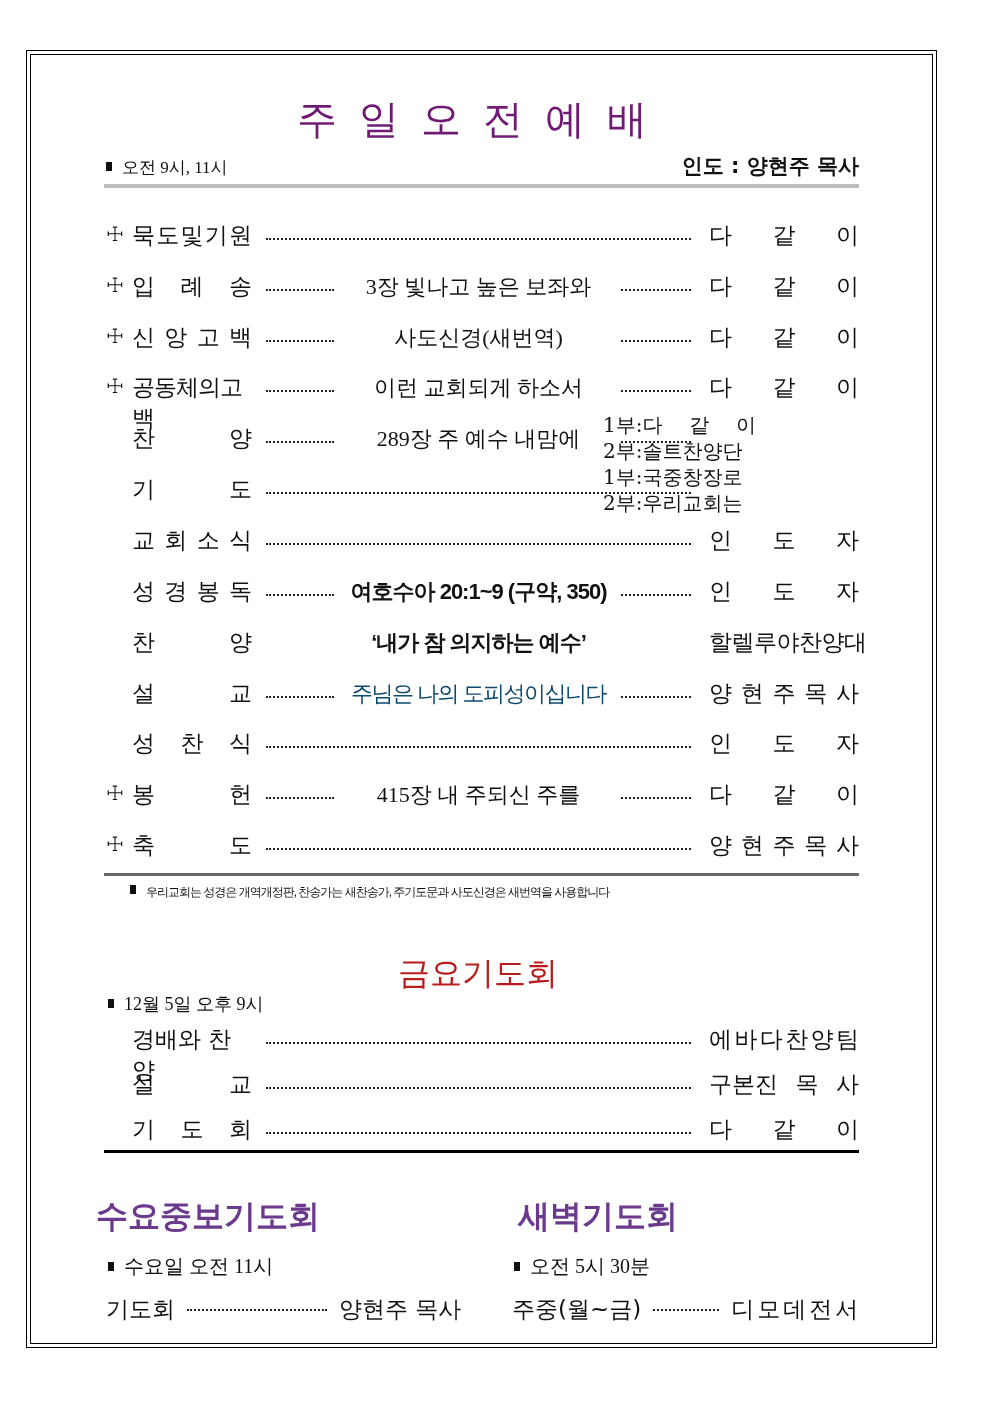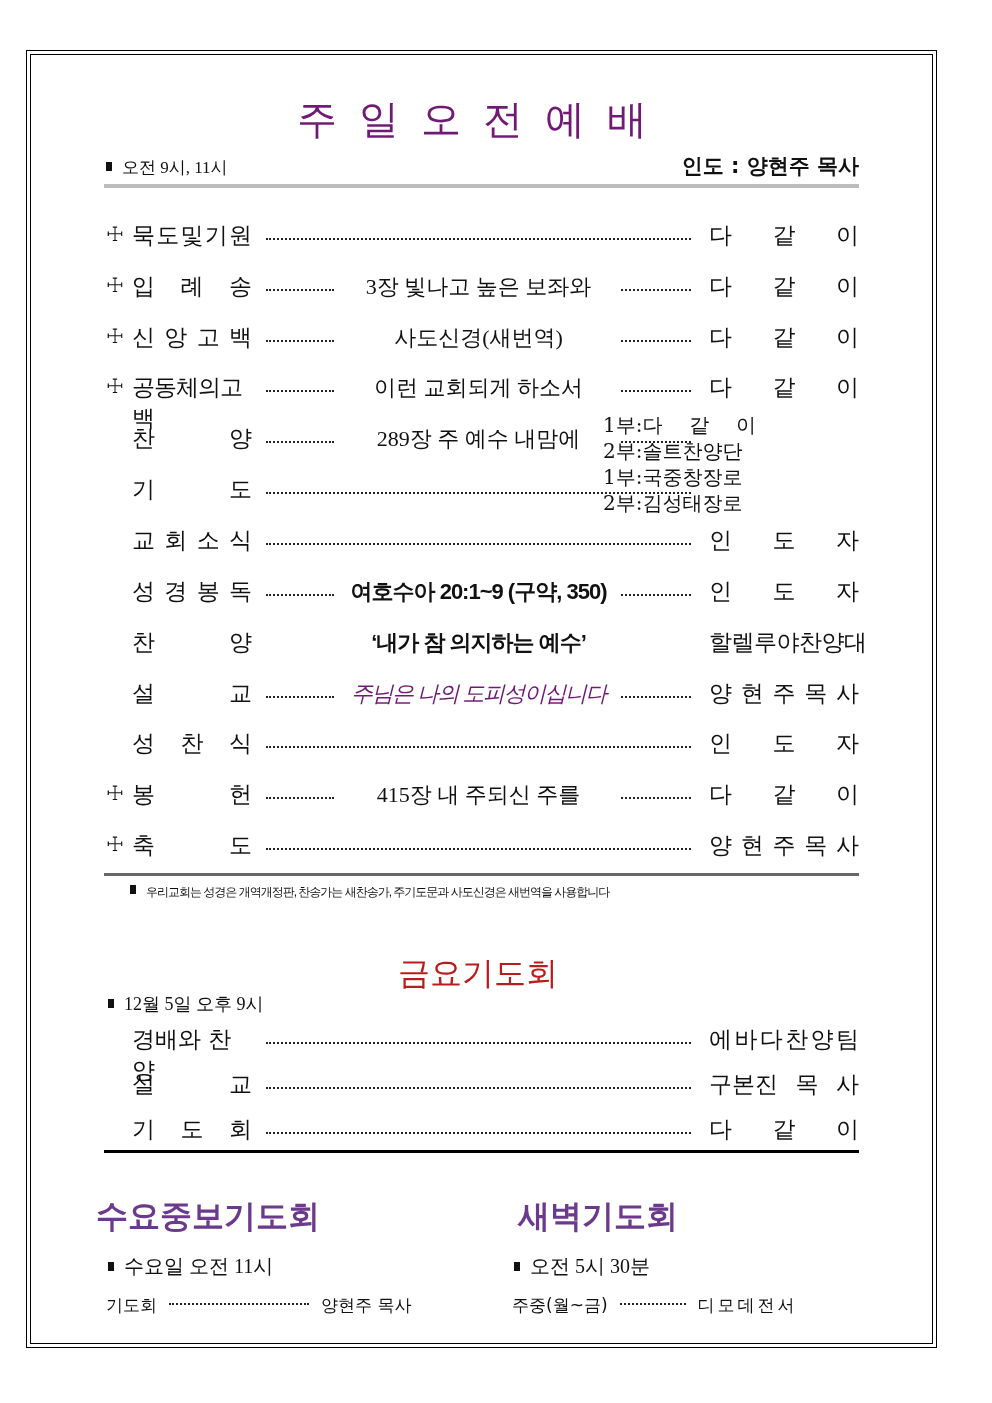--- a/index.html
+++ b/index.html
@@ -25,21 +25,21 @@
     .row .who { position: absolute; left: 603px; width: 150px; top: 4px; display: flex; justify-content: space-between; white-space: nowrap; }
     .row .who.single { justify-content: flex-start; letter-spacing: -0.5px; }
     .who2 { position: absolute; left: 603px; width: 153px; font-size: 20px; line-height: 26px; font-family: "DejaVu Serif", serif; }
     .who2 div { display: flex; justify-content: space-between; }
     .darkline { position: absolute; left: 104px; width: 755px; height: 3px; background: #666; }
     .blackline { position: absolute; left: 104px; width: 755px; height: 3px; background: #000; }
     .note { position: absolute; left: 130px; top: 884px; font-size: 12px; letter-spacing: -1px; font-family: "Liberation Sans", sans-serif; }
     .h2 { position: absolute; font-size: 32px; color: #6b3a8c; }
     .h2.bold { font-weight: bold; }
     .small-info { position: absolute; font-size: 18px; font-family: "Liberation Serif", serif; }
-    .bottom-row { position: absolute; font-size: 17px; white-space: nowrap; }
+    .bottom-row { position: absolute; font-size: 23px; white-space: nowrap; }
     .bottom-row .dots { display: inline-block; border-bottom: 2px dotted #222; vertical-align: 6px; margin: 0 12px; }
   </style>
 </head>
 <body>
 
 <div class="frame-outer"></div>
 <div class="frame-inner"></div>
 
 <div class="title" style="color: #701a75;">주일오전예배</div>
 
@@ -169,21 +169,21 @@
         <span>할렐루야찬양대</span>
       </div>
     </div>
     <div class="row" style="top: 674px;">
       <div class="label" style="width: 120px;">
         <span>설</span>
         <span>교</span>
       </div>
       <span class="dots l"></span>
       <span class="dots r"></span>
-      <div class="mid red" style="color: #701a75; font-style: italic;">주님은 나의 도피성이십니다</div>
+      <div class="mid red" style="color: #0c4a6e;">주님은 나의 도피성이십니다</div>
       <div class="who">
         <span>양</span>
         <span>현</span>
         <span>주</span>
         <span>목</span>
         <span>사</span>
       </div>
     </div>
     <div class="row" style="top: 724px;">
       <div class="label" style="width: 120px;">
@@ -234,21 +234,21 @@
         <span>같</span>
         <span>이</span>
       </div>
       <div style="justify-content: flex-start;">
         <span>2부:솔트찬양단</span>
       </div>
       <div style="justify-content: flex-start;">
         <span>1부:국중창장로</span>
       </div>
       <div style="justify-content: flex-start;">
-        <span>2부:김성태장로</span>
+        <span>2부:우리교회는</span>
       </div>
     </div>
   </div>
 
 <div class="darkline" style="top:873px"></div>
 <div class="note"><span class="bullet"></span><span>우리교회는 성경은 개역개정판, 찬송가는 새찬송가, 주기도문과 사도신경은 새번역을 사용합니다</span></div>
 
 <div class="h2" style="left: 0px; width: 956px; text-align: center; top: 952px; color: #b91c1c;">금요기도회</div>
 <div class="small-info" style="left:108px;top:992px;"><span class="bullet"></span><span>12월  5일  오후 9시</span></div>
 

